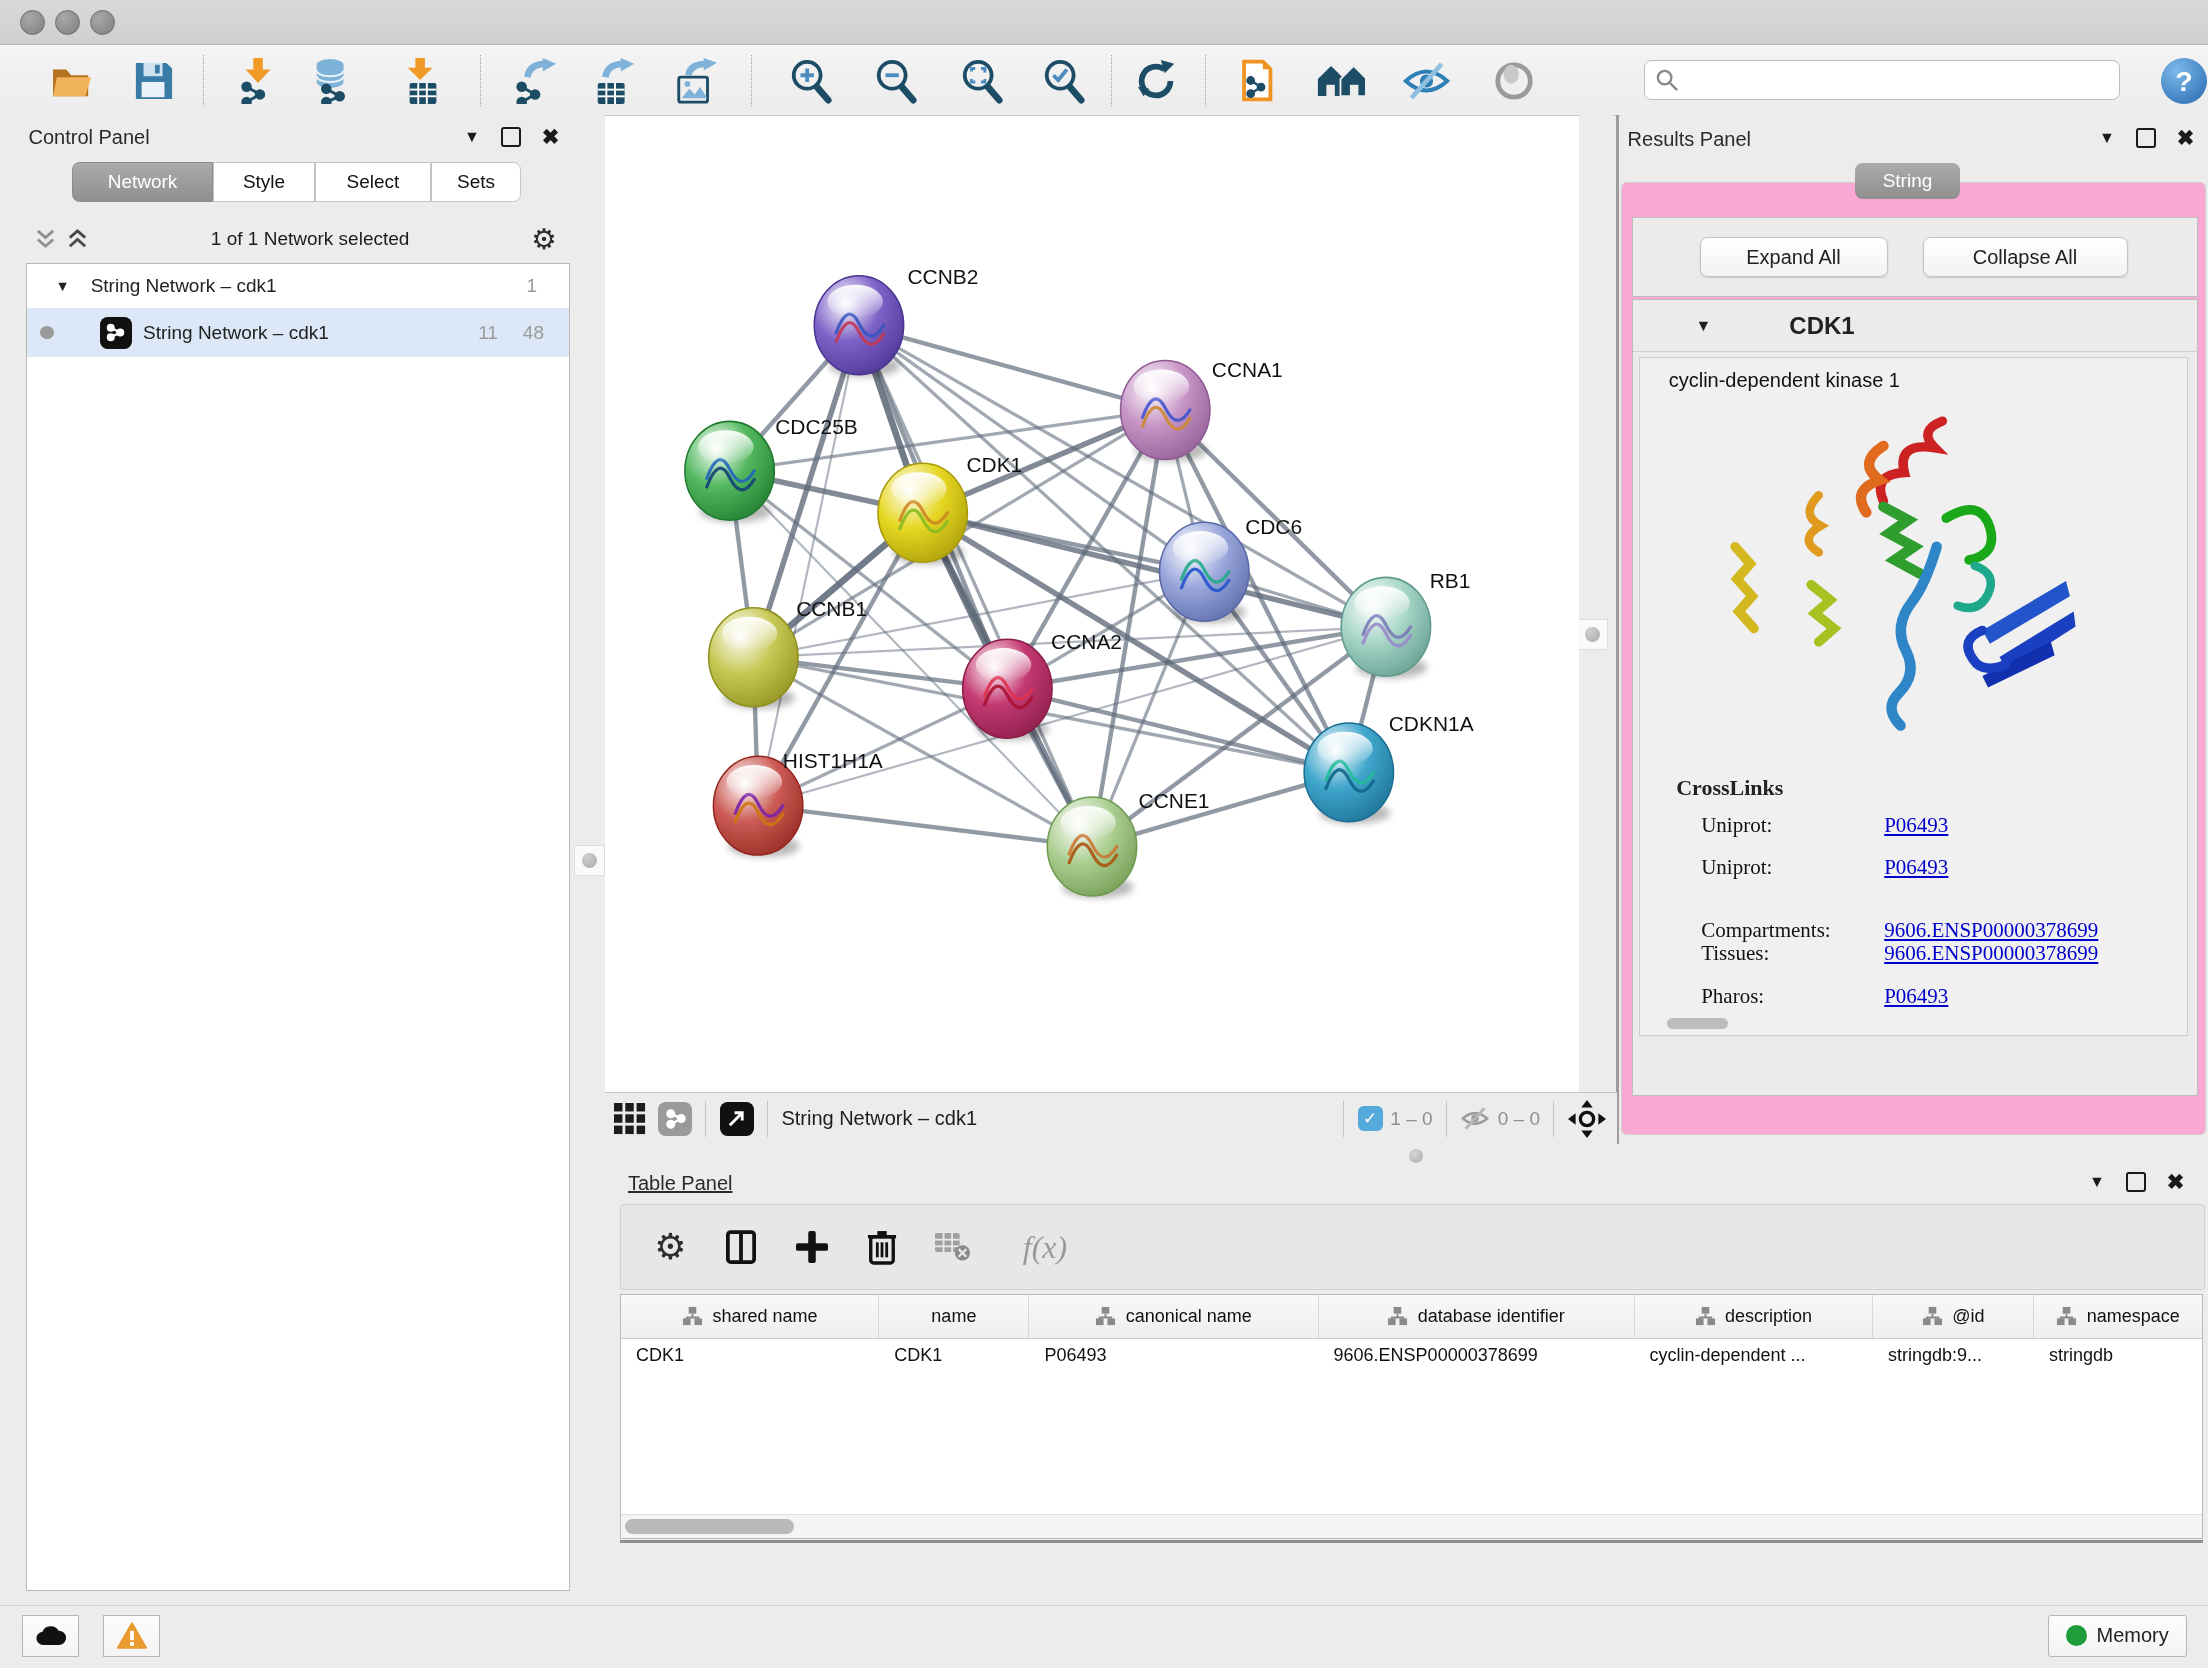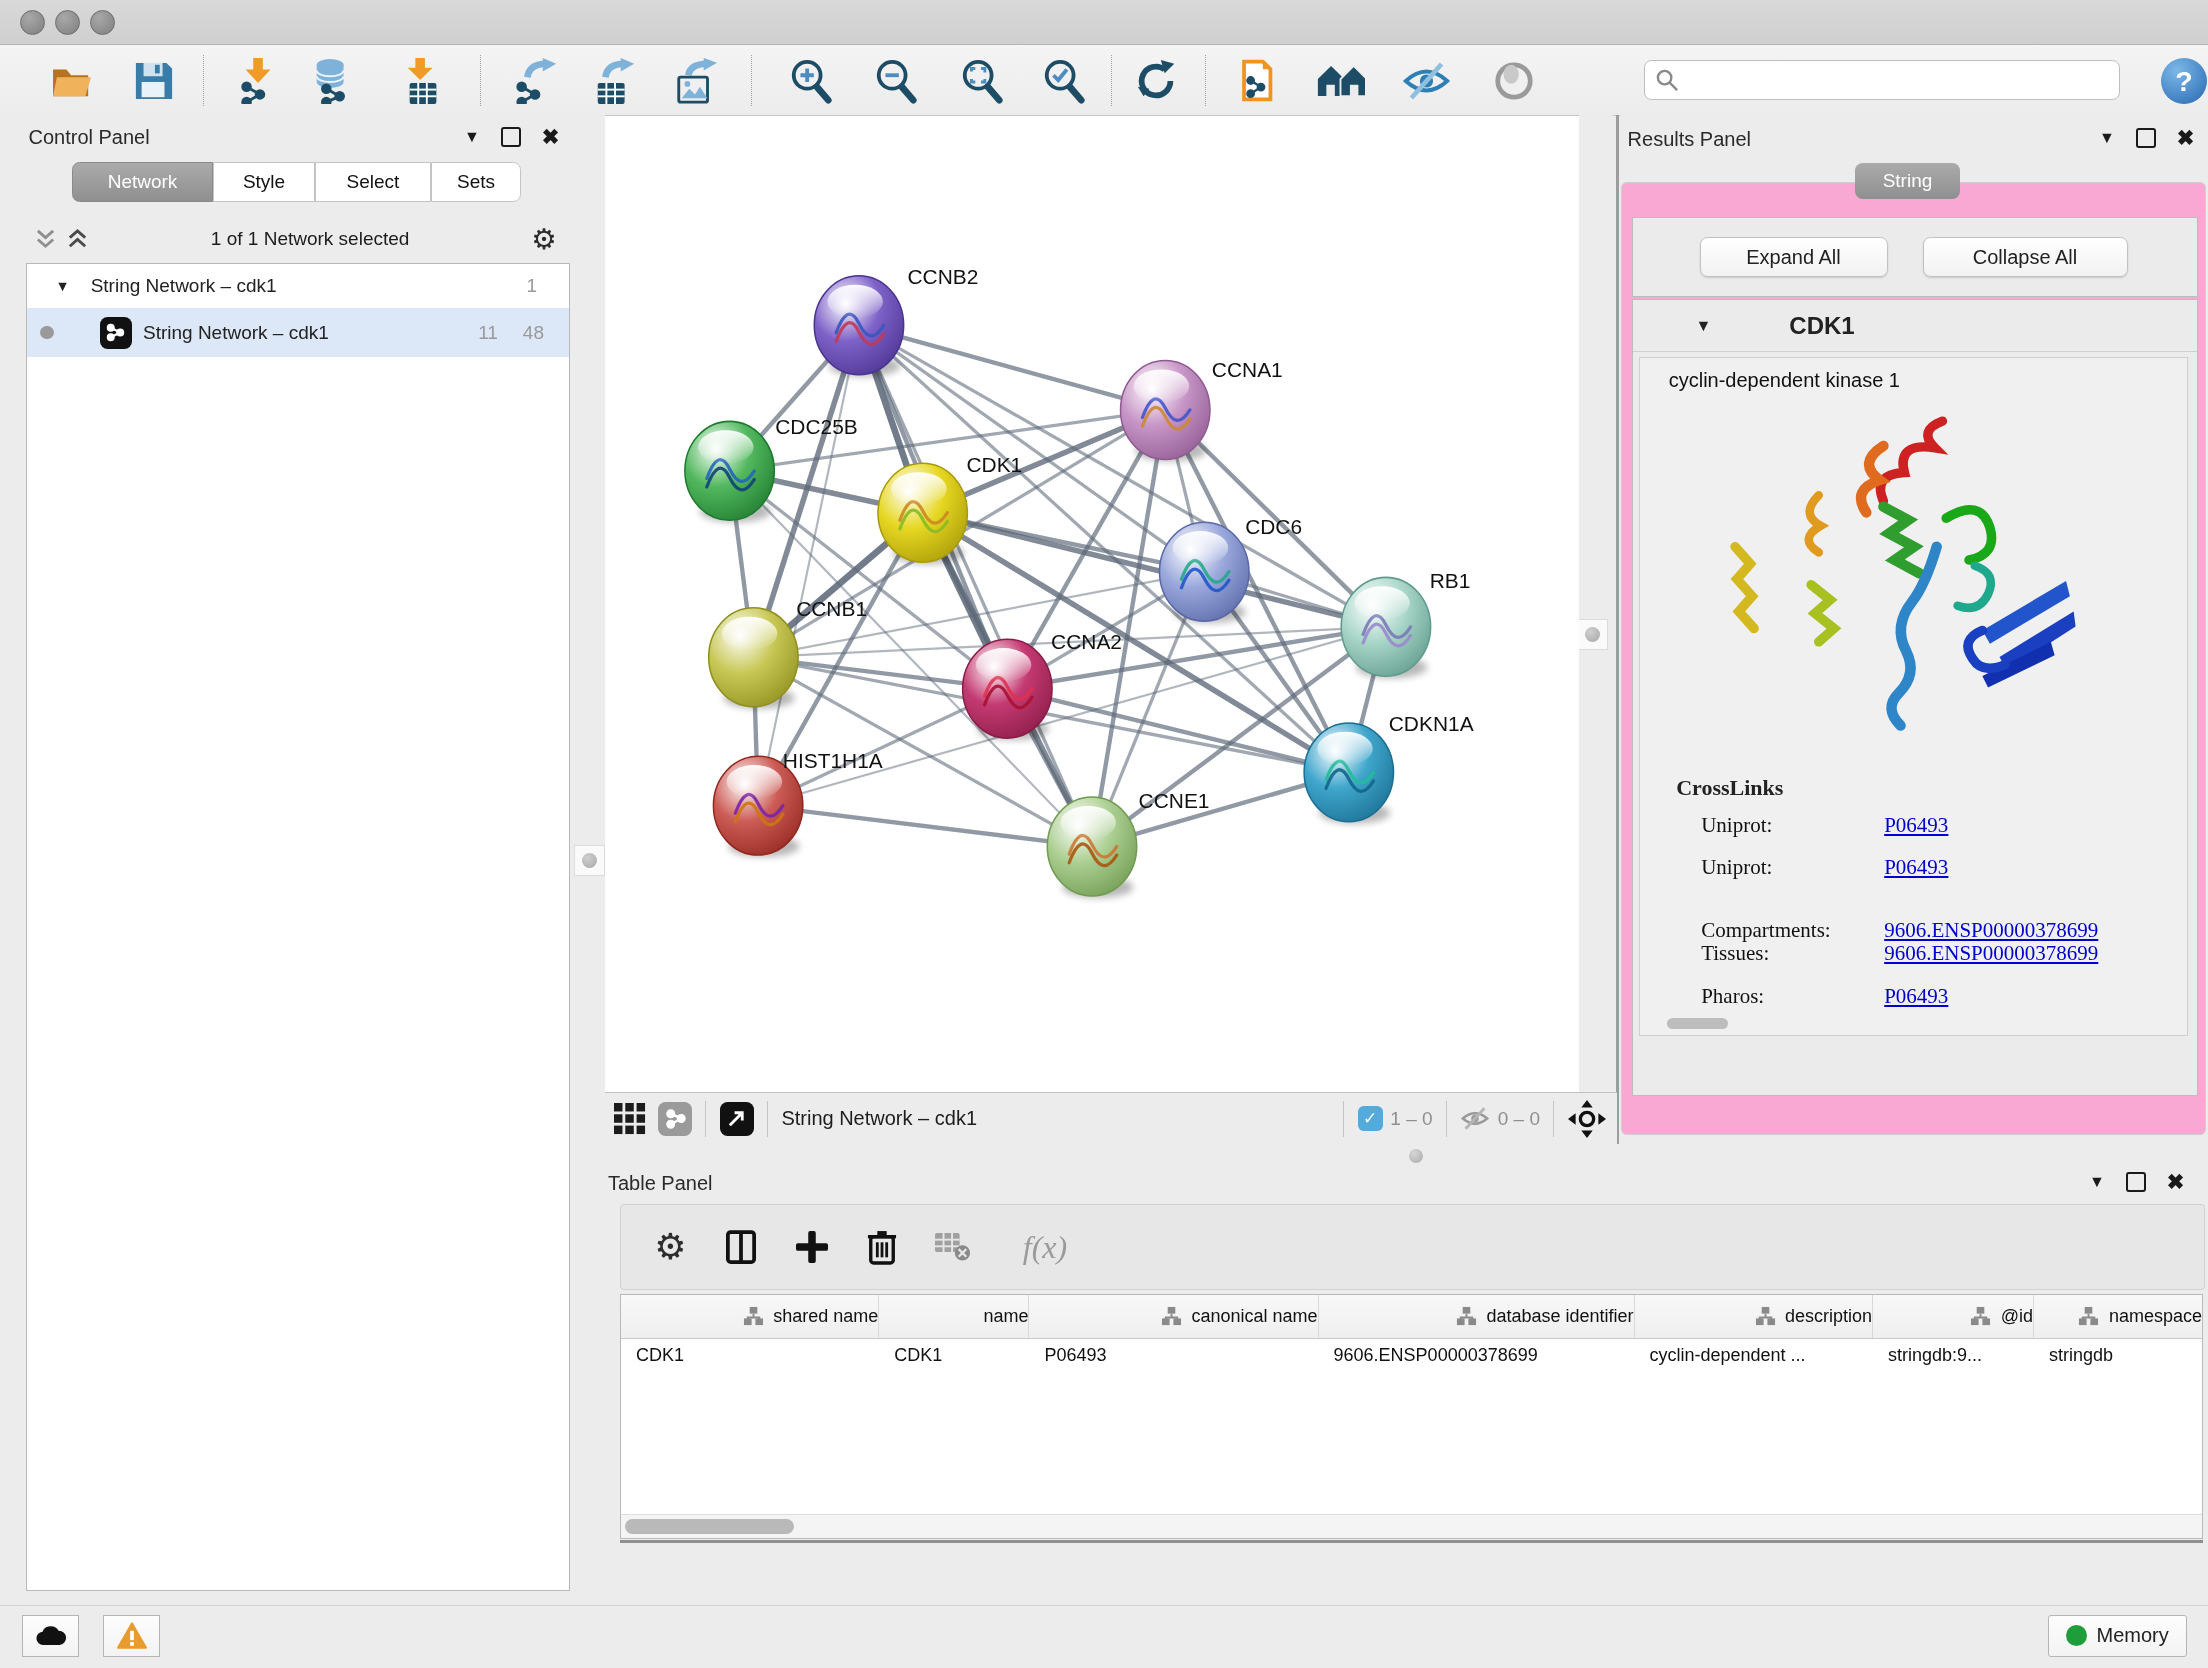--- a/index.html
+++ b/index.html
@@ -81,29 +81,29 @@
   .cdk-inner{position:absolute;left:6.7px;top:57px;width:547px;height:677px;background:#f0f0f0;border:1px solid #cfcfcf;}
   .cdk-desc{position:absolute;left:28.5px;top:11.4px;font-size:20px;color:#111;}
   .crosslinks{font-family:"Liberation Serif",serif;}
   .cl-title{position:absolute;left:36px;top:417px;font-size:22px;font-weight:bold;}
   .cl-row{position:absolute;left:61px;width:476px;font-size:21px;display:flex;}
   .cl-label{width:183px;color:#111;}
   .cl-link{color:#0000cc;text-decoration:underline;}
   .cl-thumb{position:absolute;left:27px;top:660px;width:61px;height:11.4px;border-radius:5.7px;background:#bdbdbd;}
   
   .table-panel{position:absolute;left:605px;top:1168px;width:1604px;height:438px;background:#ececec;}
-  .tp-title{position:absolute;left:3px;top:3.8px;}
+  .tp-title{position:absolute;left:23px;top:3.8px;text-decoration:underline;}
   .tp-toolbar{position:absolute;left:15px;top:36px;width:1583px;height:84px;background:#e7e7e7;
     border:1px solid #d0d0d0;border-radius:3.8px;display:flex;align-items:center;}
   .tp-icon{margin-left:28.5px;display:flex;align-items:center;justify-content:center;width:42px;height:42px;}
   .fx{font-family:"Liberation Serif",serif;font-style:italic;font-size:32px;color:#9a9a9a;}
   .tp-table{position:absolute;left:15px;top:126px;width:1583px;height:245px;background:#fff;
     border:1px solid #b9b9b9;box-sizing:border-box;overflow:hidden;}
   .th-row{display:flex;height:43px;background:linear-gradient(#f8f8f8,#efefef);border-bottom:1px solid #c9c9c9;}
-  .th-cell{display:flex;align-items:center;justify-content:flex-end;gap:9.5px;font-size:18px;color:#111;
+  .th-cell{display:flex;align-items:center;justify-content:center;gap:9.5px;font-size:18px;color:#111;
     border-right:1px solid #d8d8d8;box-sizing:border-box;overflow:hidden;white-space:nowrap;}
   .td-row{display:flex;height:32px;}
   .td-cell{display:flex;align-items:center;font-size:18px;color:#111;padding-left:15px;box-sizing:border-box;overflow:hidden;white-space:nowrap;}
   .tp-hscroll{position:absolute;left:0px;bottom:0px;width:1581px;height:23px;background:#f4f4f4;border-top:1px solid #ddd;}
   .tp-thumb{position:absolute;left:3.8px;top:3.8px;width:169px;height:15px;border-radius:7.6px;background:#b9b9b9;}
   .tp-bottomline{position:absolute;left:15px;top:372px;width:1583px;height:2.9px;background:#8f8f8f;}
   .tp-tabs{position:absolute;left:520px;top:385px;display:flex;}
   .tp-tab{height:38px;display:flex;align-items:center;justify-content:center;font-size:20px;background:#fff;border:1px solid #c4c4c4;color:#111;}
   
   .statusbar{position:absolute;left:0;top:1605px;width:2208px;height:63px;background:#ececec;border-top:1px solid #d2d2d2;}

